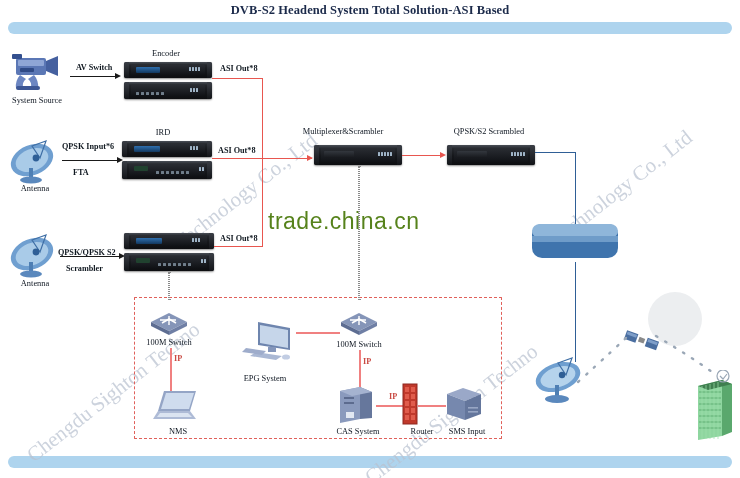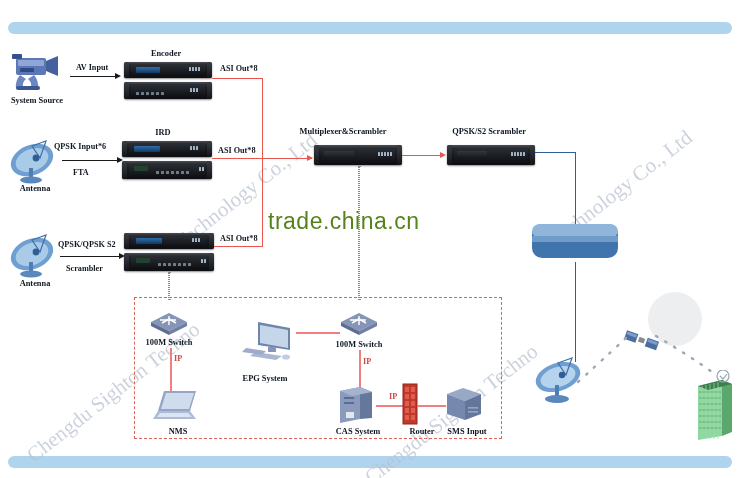--- a/index.html
+++ b/index.html
@@ -52,39 +52,40 @@
   .rack .leds{position:absolute;right:5px;top:3px;display:flex;gap:1.5px;}
   .rack .leds i{display:block;width:1.6px;height:4px;background:#9fb4c7;border-radius:.5px;}
   .rack .ports{position:absolute;left:5px;bottom:2px;display:flex;gap:2px;}
   .rack .ports i{display:block;width:3px;height:3px;background:#6f7d8a;border-radius:.5px;}
   .rack .grn{position:absolute;left:4px;top:4px;width:14px;height:5px;background:#20422f;border-radius:1px;}
 
   
   .dashbox{position:absolute;border:1.6px dashed #e0605a;border-radius:1px;}
 
   
-  .cap{position:absolute;font-size:8.4px;font-weight:bold;color:#0f1722;
+  .cap{position:absolute;font-size:8.4px;font-weight:normal;color:#0f1722;
        white-space:nowrap;text-align:center;font-family:"Liberation Serif",serif;}
 
   
   .wm{position:absolute;color:#b9c2d0;font-family:"Liberation Serif",serif;
       font-size:21px;white-space:nowrap;opacity:.72;pointer-events:none;
       transform-origin:left top;}
   .wm2{position:absolute;color:#4d7c0f;font-family:"Liberation Sans",sans-serif;
       font-size:23px;white-space:nowrap;opacity:.95;pointer-events:none;letter-spacing:.5px;}
   .moon{position:absolute;border-radius:50%;background:#eceef0;}
 </style>
 </head>
 <body>
 
 <div id="root">
 
   <div class="frame-bar top"></div>
   <div class="frame-bar bottom"></div>
 
+  <div class="title">DVB-S2 Headend System Total Solution-ASI Based</div>
 
   <div class="wm" style="left:22px;top:448px;transform:rotate(-38deg);">Chengdu Sighton Techno</div>
   <div class="wm" style="left:170px;top:235px;transform:rotate(-38deg);">Technology Co., Ltd</div>
   <div class="wm" style="left:545px;top:232px;transform:rotate(-38deg);">Technology Co., Ltd</div>
   <div class="wm" style="left:360px;top:470px;transform:rotate(-38deg);">Chengdu Sighton Techno</div>
   <div class="wm2" style="left:268px;top:208px;">trade.china.cn</div>
 
   <div style="position:absolute;left:8px;top:52px;width:56px;height:42px;">
     <svg width="56" height="42" viewBox="0 0 56 42">
       <rect x="8" y="6" width="30" height="17" rx="2" fill="#5b77b5"></rect>
@@ -92,21 +93,21 @@
       <rect x="12" y="16" width="14" height="4" rx="1" fill="#2f4a86"></rect>
       <path d="M38 9 L50 4 L50 24 L38 19 Z" fill="#45609f"></path>
       <rect x="4" y="2" width="10" height="5" rx="1" fill="#34508f"></rect>
       <path d="M12 23 q-5 6 -4 13 l7 0 q-1 -6 3 -9 Z" fill="#6c86c2"></path>
       <path d="M26 23 q5 6 4 13 l-7 0 q1 -6 -3 -9 Z" fill="#6c86c2"></path>
       <rect x="8" y="34" width="24" height="4" rx="2" fill="#3d5795"></rect>
     </svg>
   </div>
   <div class="cap" style="left:4px;top:96px;width:66px;">System Source</div>
 
-  <div class="lbl" style="left:76px;top:63px;">AV Input</div>
+  <div class="lbl" style="left:76px;top:63px;">AV Switch</div>
   <div class="ln h blk w15" style="left:70px;top:76px;width:46px;"></div>
   <div class="arrow r-blk" style="left:115px;top:72.5px;"></div>
 
   <div class="cap" style="left:130px;top:49px;width:72px;">Encoder</div>
   <div class="rack" style="left:124px;top:62px;width:88px;height:16px;">
     <div class="ear l"></div>
       <div class="ear r"></div>
       <div class="face"></div>
     <div class="scr" style="left:12px;top:5px;width:24px;height:6px;"></div>
     <div class="leds" style="right:12px;top:5px;">
@@ -143,21 +144,21 @@
       <ellipse cx="26" cy="22" rx="22" ry="15" fill="#6f9fd0" transform="rotate(-22 26 22)"></ellipse>
       <ellipse cx="26" cy="22" rx="17" ry="11" fill="#a9cbe8" transform="rotate(-22 26 22)"></ellipse>
       <path d="M26 8 L40 3 L34 20 Z" fill="none" stroke="#3e6ea5" stroke-width="1.2"></path>
       <circle cx="30" cy="20" r="3.4" fill="#2f5f96"></circle>
       <rect x="23" y="30" width="4" height="10" fill="#4e7fb4"></rect>
       <ellipse cx="25" cy="42" rx="11" ry="3.5" fill="#5a88bd"></ellipse>
     </svg>
   </div>
   <div class="cap" style="left:4px;top:184px;width:62px;">Antenna</div>
 
-  <div class="lbl" style="left:54px;top:142px;">QPSK Input*6</div>
+  <div class="lbl" style="left:62px;top:142px;">QPSK Input*6</div>
   <div class="ln h blk w15" style="left:62px;top:160px;width:56px;"></div>
   <div class="arrow r-blk" style="left:117px;top:156.5px;"></div>
   <div class="lbl" style="left:73px;top:168px;">FTA</div>
 
   <div class="cap" style="left:136px;top:128px;width:54px;">IRD</div>
   <div class="rack" style="left:122px;top:141px;width:90px;height:16px;">
     <div class="ear l"></div>
       <div class="ear r"></div>
       <div class="face"></div>
     <div class="scr" style="left:12px;top:5px;width:26px;height:6px;"></div>
@@ -197,21 +198,21 @@
       <ellipse cx="26" cy="22" rx="22" ry="15" fill="#6f9fd0" transform="rotate(-22 26 22)"></ellipse>
       <ellipse cx="26" cy="22" rx="17" ry="11" fill="#a9cbe8" transform="rotate(-22 26 22)"></ellipse>
       <path d="M26 8 L40 3 L34 20 Z" fill="none" stroke="#3e6ea5" stroke-width="1.2"></path>
       <circle cx="30" cy="20" r="3.4" fill="#2f5f96"></circle>
       <rect x="23" y="30" width="4" height="10" fill="#4e7fb4"></rect>
       <ellipse cx="25" cy="42" rx="11" ry="3.5" fill="#5a88bd"></ellipse>
     </svg>
   </div>
   <div class="cap" style="left:4px;top:279px;width:62px;">Antenna</div>
 
-  <div class="lbl" style="left:58px;top:240px;">QPSK/QPSK S2</div>
+  <div class="lbl" style="left:58px;top:248px;">QPSK/QPSK S2</div>
   <div class="ln h blk w15" style="left:60px;top:256px;width:60px;"></div>
   <div class="arrow r-blk" style="left:119px;top:252.5px;"></div>
   <div class="lbl" style="left:66px;top:264px;">Scrambler</div>
 
   <div class="rack" style="left:124px;top:233px;width:90px;height:16px;">
     <div class="ear l"></div>
       <div class="ear r"></div>
       <div class="face"></div>
     <div class="scr" style="left:12px;top:5px;width:26px;height:6px;"></div>
     <div class="leds" style="right:14px;top:5px;">
@@ -255,21 +256,21 @@
         <i></i>
         <i></i>
         <i></i>
         <i></i>
       </div>
   </div>
 
   <div class="ln h red w15" style="left:402px;top:155px;width:42px;"></div>
   <div class="arrow r-red" style="left:440px;top:151.5px;"></div>
 
-  <div class="cap" style="left:436px;top:127px;width:106px;">QPSK/S2 Scrambler</div>
+  <div class="cap" style="left:436px;top:127px;width:106px;">QPSK/S2 Scrambled</div>
   <div class="rack" style="left:447px;top:145px;width:88px;height:20px;">
     <div class="ear l"></div>
       <div class="ear r"></div>
       <div class="face"></div>
     <div class="scr" style="left:10px;top:6px;width:30px;height:7px;background:linear-gradient(180deg,#33373e,#16181c);"></div>
     <div class="leds" style="right:10px;top:7px;">
         <i></i>
         <i></i>
         <i></i>
         <i></i>

